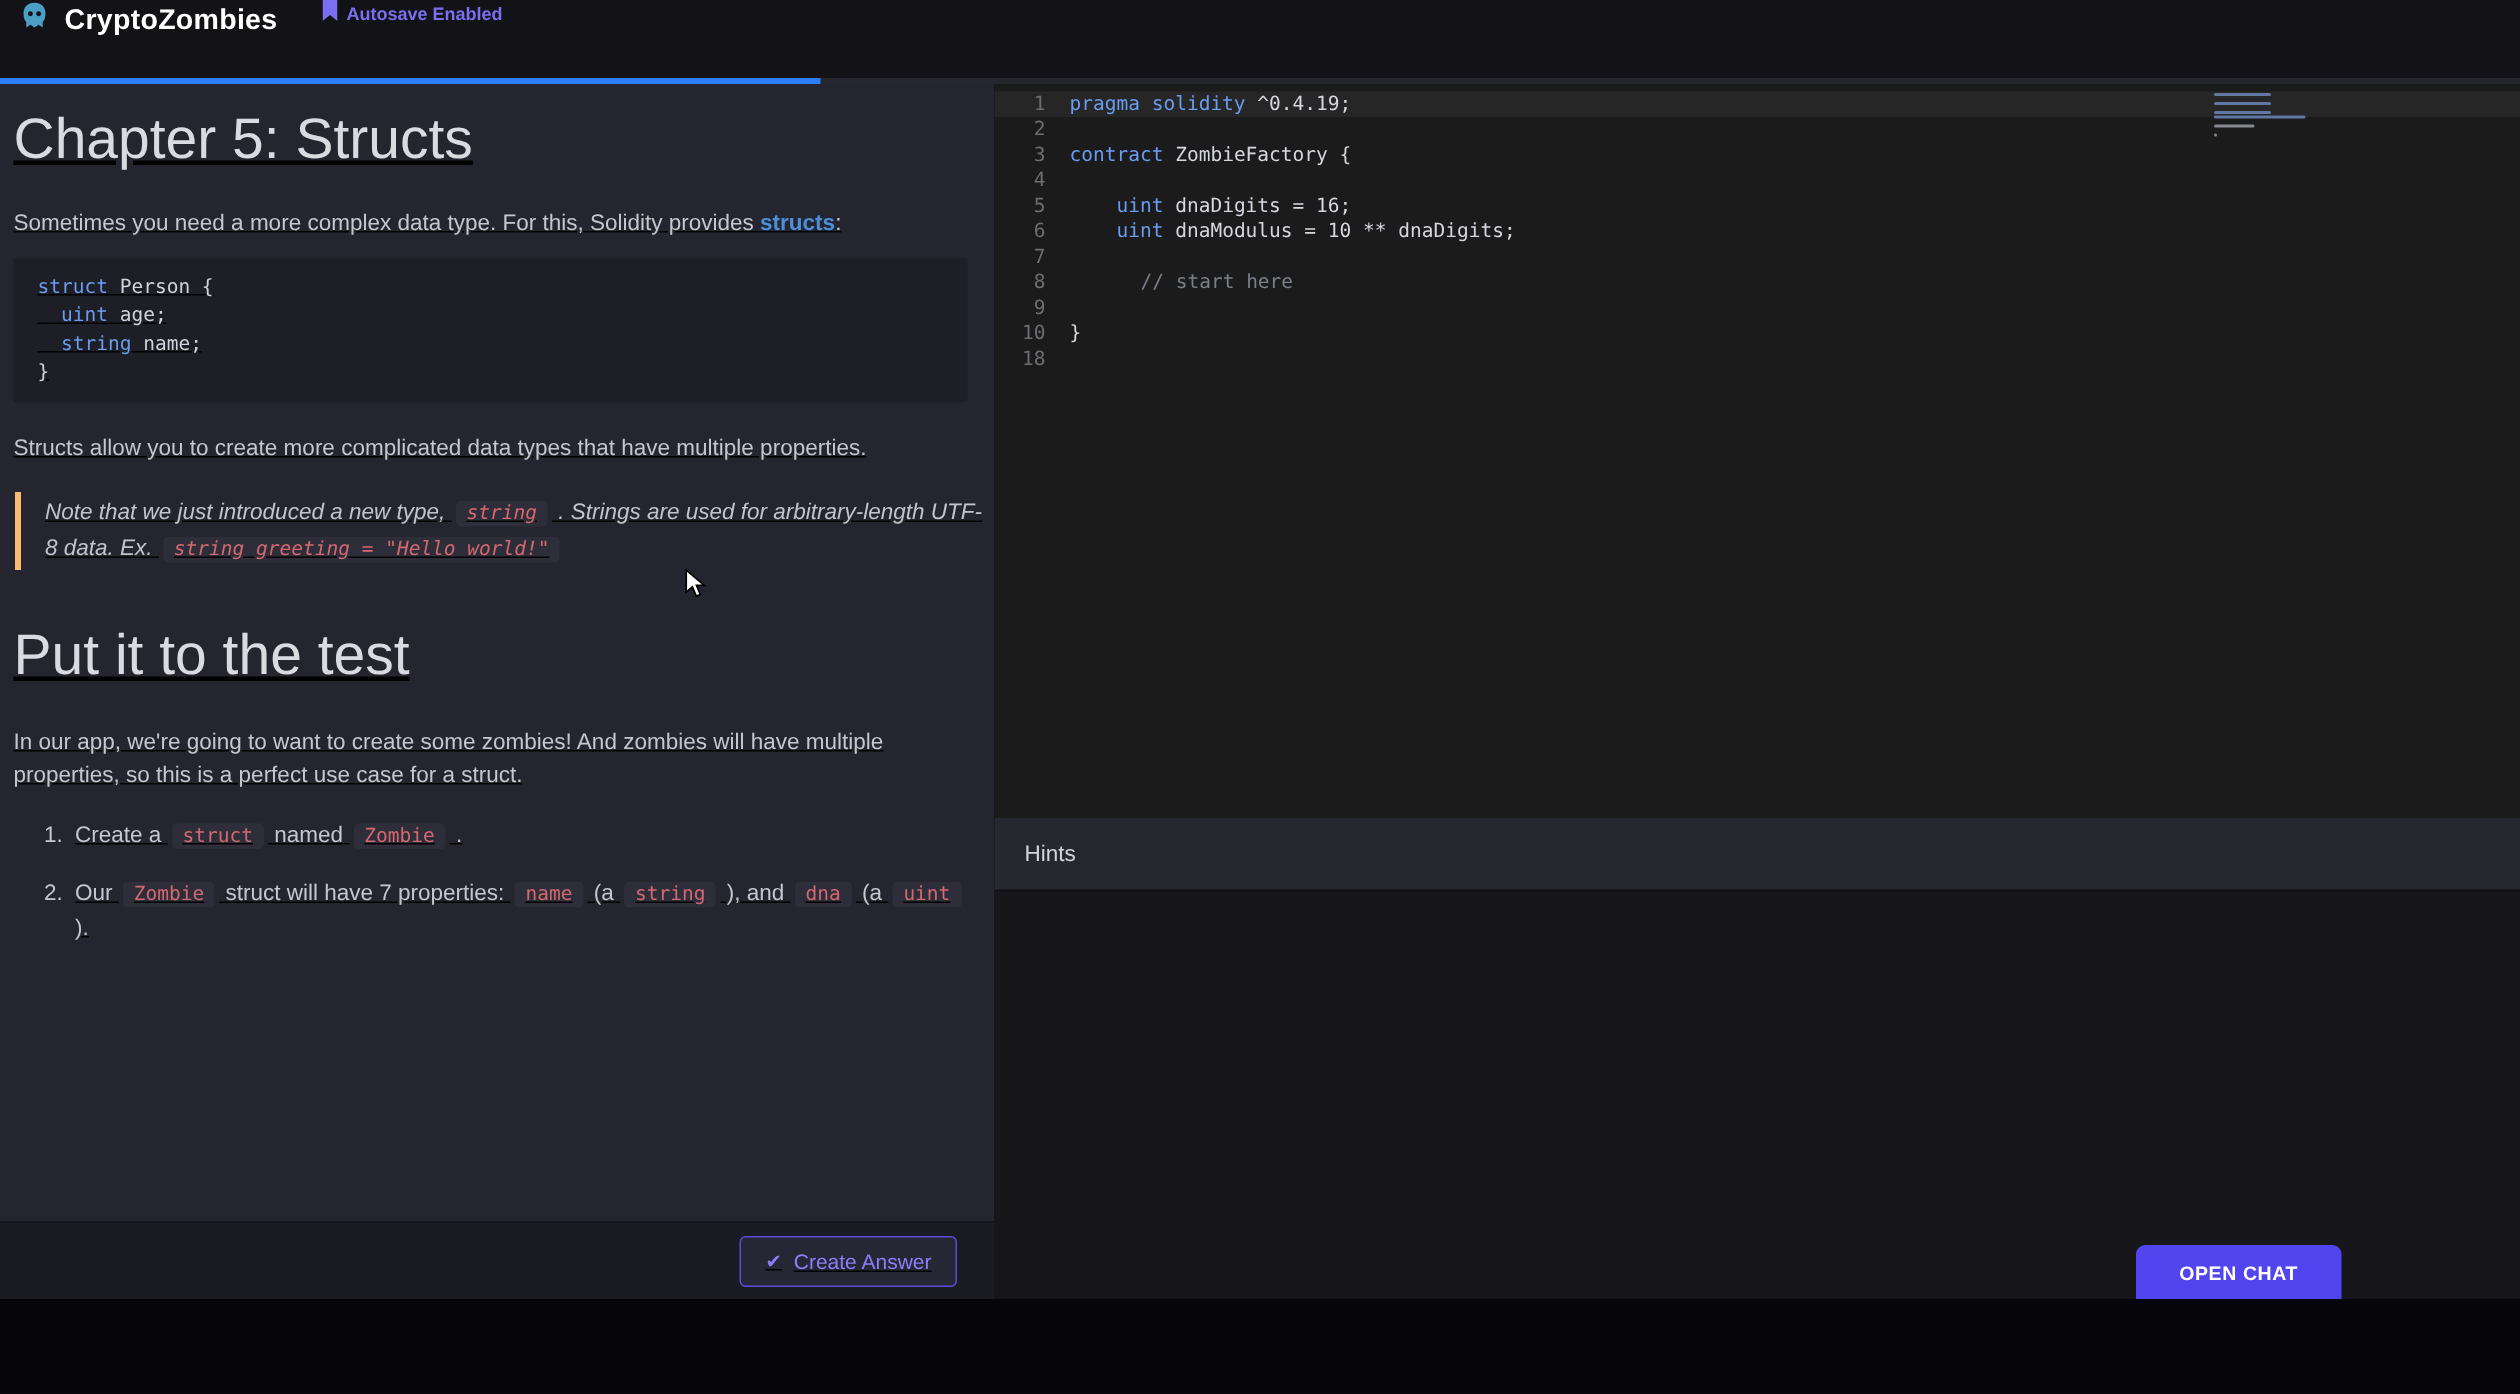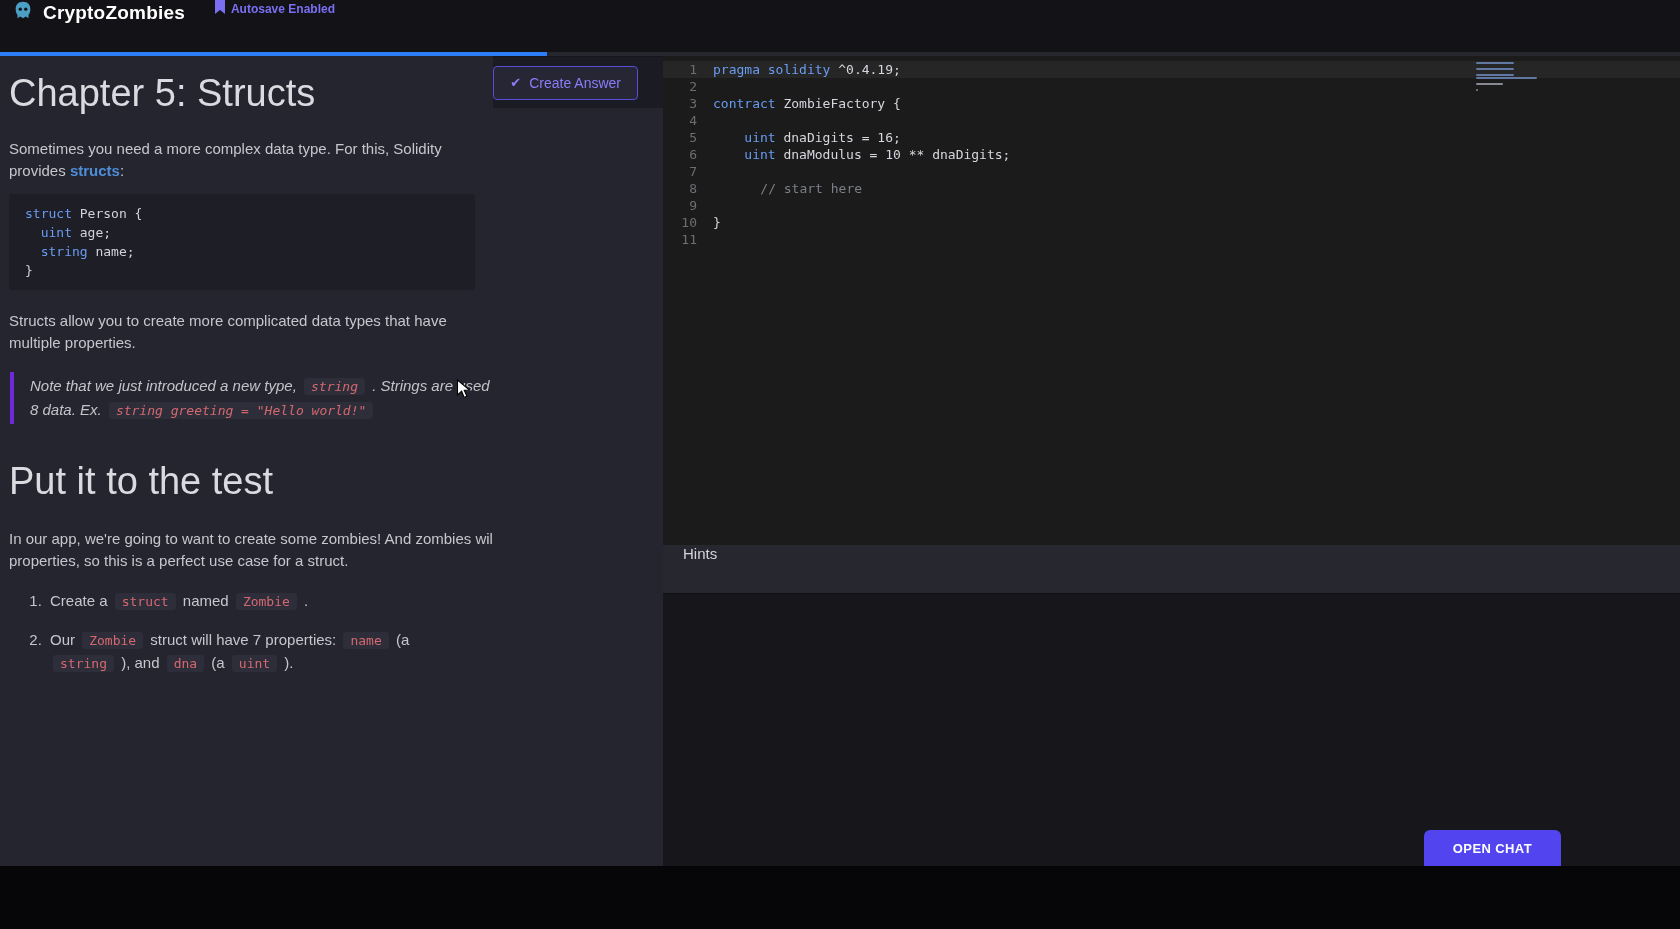--- a/index.html
+++ b/index.html
@@ -12,42 +12,42 @@
   .topbar { position:absolute; left:0; top:0; width:100%; height:52px; background:#121217; display:flex; align-items:flex-start; }
   .brand { display:flex; align-items:center; gap:9px; padding-left:12px; cursor:pointer; }
   .brand-name { color:#ffffff; font-size:19px; font-weight:bold; letter-spacing:.2px; }
   .autosave { display:flex; align-items:center; gap:6px; margin-left:30px; color:#7a6ff2; font-size:12px; font-weight:bold; }
 
   .progress { position:absolute; top:52px; left:0; width:100%; height:4px; background:#26262e; }
   .progress-fill { width:547px; height:4px; background:#2d7ff8; }
 
   
   .main { position:absolute; top:56px; left:0; right:0; bottom:0; display:flex; }
-  .left-col { width:663px; height:100%; background:#25252f; display:flex; flex-direction:row; }
+  .left-col { width:663px; height:100%; background:#25252f; display:flex; flex-direction:column;text-decoration:underline; }
   .lesson { flex:1; overflow:hidden; padding:12px 18px 0 9px; color:#c6c6cf; font-size:15px; }
 
   .big-title { font-size:38px; font-weight:300; color:#dadae1; line-height:46px; }
   .title-1 { margin:2px 0 22px; }
   .title-2 { margin:34px 0 24px; }
 
   .lesson p { line-height:22px; }
   .intro-p { margin-bottom:12px; }
   .structs-p { margin-bottom:18px; }
   .app-p { width:622px; margin-bottom:18px; }
 
   .inline-link { color:#4d8ed8; font-weight:bold; cursor:pointer; }
 
   .example { background:#1e1e27; border-radius:2px; margin:0 0 20px 0; padding:10px 16px;
              font-family:"DejaVu Sans Mono", monospace; font-size:13px; line-height:19px; color:#d2d2da; }
   .ex-row { white-space:pre; }
 
   .tok-kw { color:#6a9cf0; }
   .tok-cm { color:#7a7f88;margin-left:16px; }
 
-  blockquote.note { border-left:4px solid #6d28d9; padding:2px 0 2px 16px; margin:0 0 6px 1px;
+  blockquote.note { border-left:4px solid #fdba74; padding:2px 0 2px 16px; margin:0 0 6px 1px;
                     font-style:italic; color:#c3c3cc; line-height:23px; width:652px; }
 
   .chip { font-family:"DejaVu Sans Mono", monospace; font-size:13px; color:#d4686f;
           background:#2e2e3a; border-radius:3px; padding:1px 7px; margin:0 3px; white-space:nowrap; }
 
   ol.tasks { margin:17px 0 0 37px; }
   ol.tasks li { margin-bottom:16px; line-height:22px; padding-left:4px; }
 
   .left-footer { height:52px; background:#1b1b24; border-top:1px solid #15151c;
                  display:flex; align-items:center; justify-content:flex-end; padding-right:25px; }
@@ -62,21 +62,21 @@
             font-family:"DejaVu Sans Mono", monospace; font-size:13px; line-height:17px; cursor:text; }
   .code-row { display:flex; height:17px; white-space:pre; }
   .code-row.active { background:rgba(255,255,255,0.05); }
   .ln { width:50px; text-align:right; padding-right:16px; color:#6d6d72; flex:none; }
   .code-text { color:#d6d6de; }
 
   .minimap { position:absolute; top:6px; right:132px; width:72px; }
   .mm-line { height:2px; margin-bottom:1px; border-radius:1px; opacity:.85; }
 
   .hints-header { height:49px; background:#272730; border-bottom:1px solid #101014;
-                  display:flex; align-items:flex-start; padding-left:20px; color:#d4d4da; font-size:15px; cursor:pointer; }
+                  display:flex; align-items:center; padding-left:20px; color:#d4d4da; font-size:15px; cursor:pointer; }
   .hints-body { flex:1; background:#16161b; }
 
   .open-chat { position:absolute; right:119px; bottom:63px; height:36px; padding:0 29px;
                background:#5244ee; color:#ffffff; border:none; border-radius:6px 6px 0 0;
                font-family:inherit; font-size:13px; font-weight:bold; letter-spacing:.4px; cursor:pointer; }
 
   .cursor { position:absolute; left:456px; top:379px; pointer-events:none; }
 </style>
 </head>
 <body>
@@ -144,21 +144,21 @@
               <div class="code-row active"><span class="ln">1</span><span class="code-text"><span class="tok-kw">pragma solidity</span><span> ^0.4.19;</span></span></div>
               <div class="code-row"><span class="ln">2</span><span class="code-text"></span></div>
               <div class="code-row"><span class="ln">3</span><span class="code-text"><span class="tok-kw">contract</span><span> ZombieFactory {</span></span></div>
               <div class="code-row"><span class="ln">4</span><span class="code-text"></span></div>
               <div class="code-row"><span class="ln">5</span><span class="code-text"><span>    </span><span class="tok-kw">uint</span><span> dnaDigits = 16;</span></span></div>
               <div class="code-row"><span class="ln">6</span><span class="code-text"><span>    </span><span class="tok-kw">uint</span><span> dnaModulus = 10 ** dnaDigits;</span></span></div>
               <div class="code-row"><span class="ln">7</span><span class="code-text"></span></div>
               <div class="code-row"><span class="ln">8</span><span class="code-text"><span>    </span><span class="tok-cm">// start here</span></span></div>
               <div class="code-row"><span class="ln">9</span><span class="code-text"></span></div>
               <div class="code-row"><span class="ln">10</span><span class="code-text"><span>}</span></span></div>
-              <div class="code-row"><span class="ln">11</span><span class="code-text"></span></div>
+              <div class="code-row"><span class="ln">18</span><span class="code-text"></span></div>
             </div>
           <div class="minimap" id="minimap">
               <div class="mm-line" style="width: 38px; background: rgb(107, 135, 184);"></div>
               <div class="mm-line" style="width: 0px; background: transparent;"></div>
               <div class="mm-line" style="width: 38px; background: rgb(107, 135, 184);"></div>
               <div class="mm-line" style="width: 0px; background: transparent;"></div>
               <div class="mm-line" style="width: 38px; background: rgb(107, 135, 184);"></div>
               <div class="mm-line" style="width: 61px; background: rgb(107, 135, 184);"></div>
               <div class="mm-line" style="width: 0px; background: transparent;"></div>
               <div class="mm-line" style="width: 27px; background: rgb(154, 157, 163);"></div>

